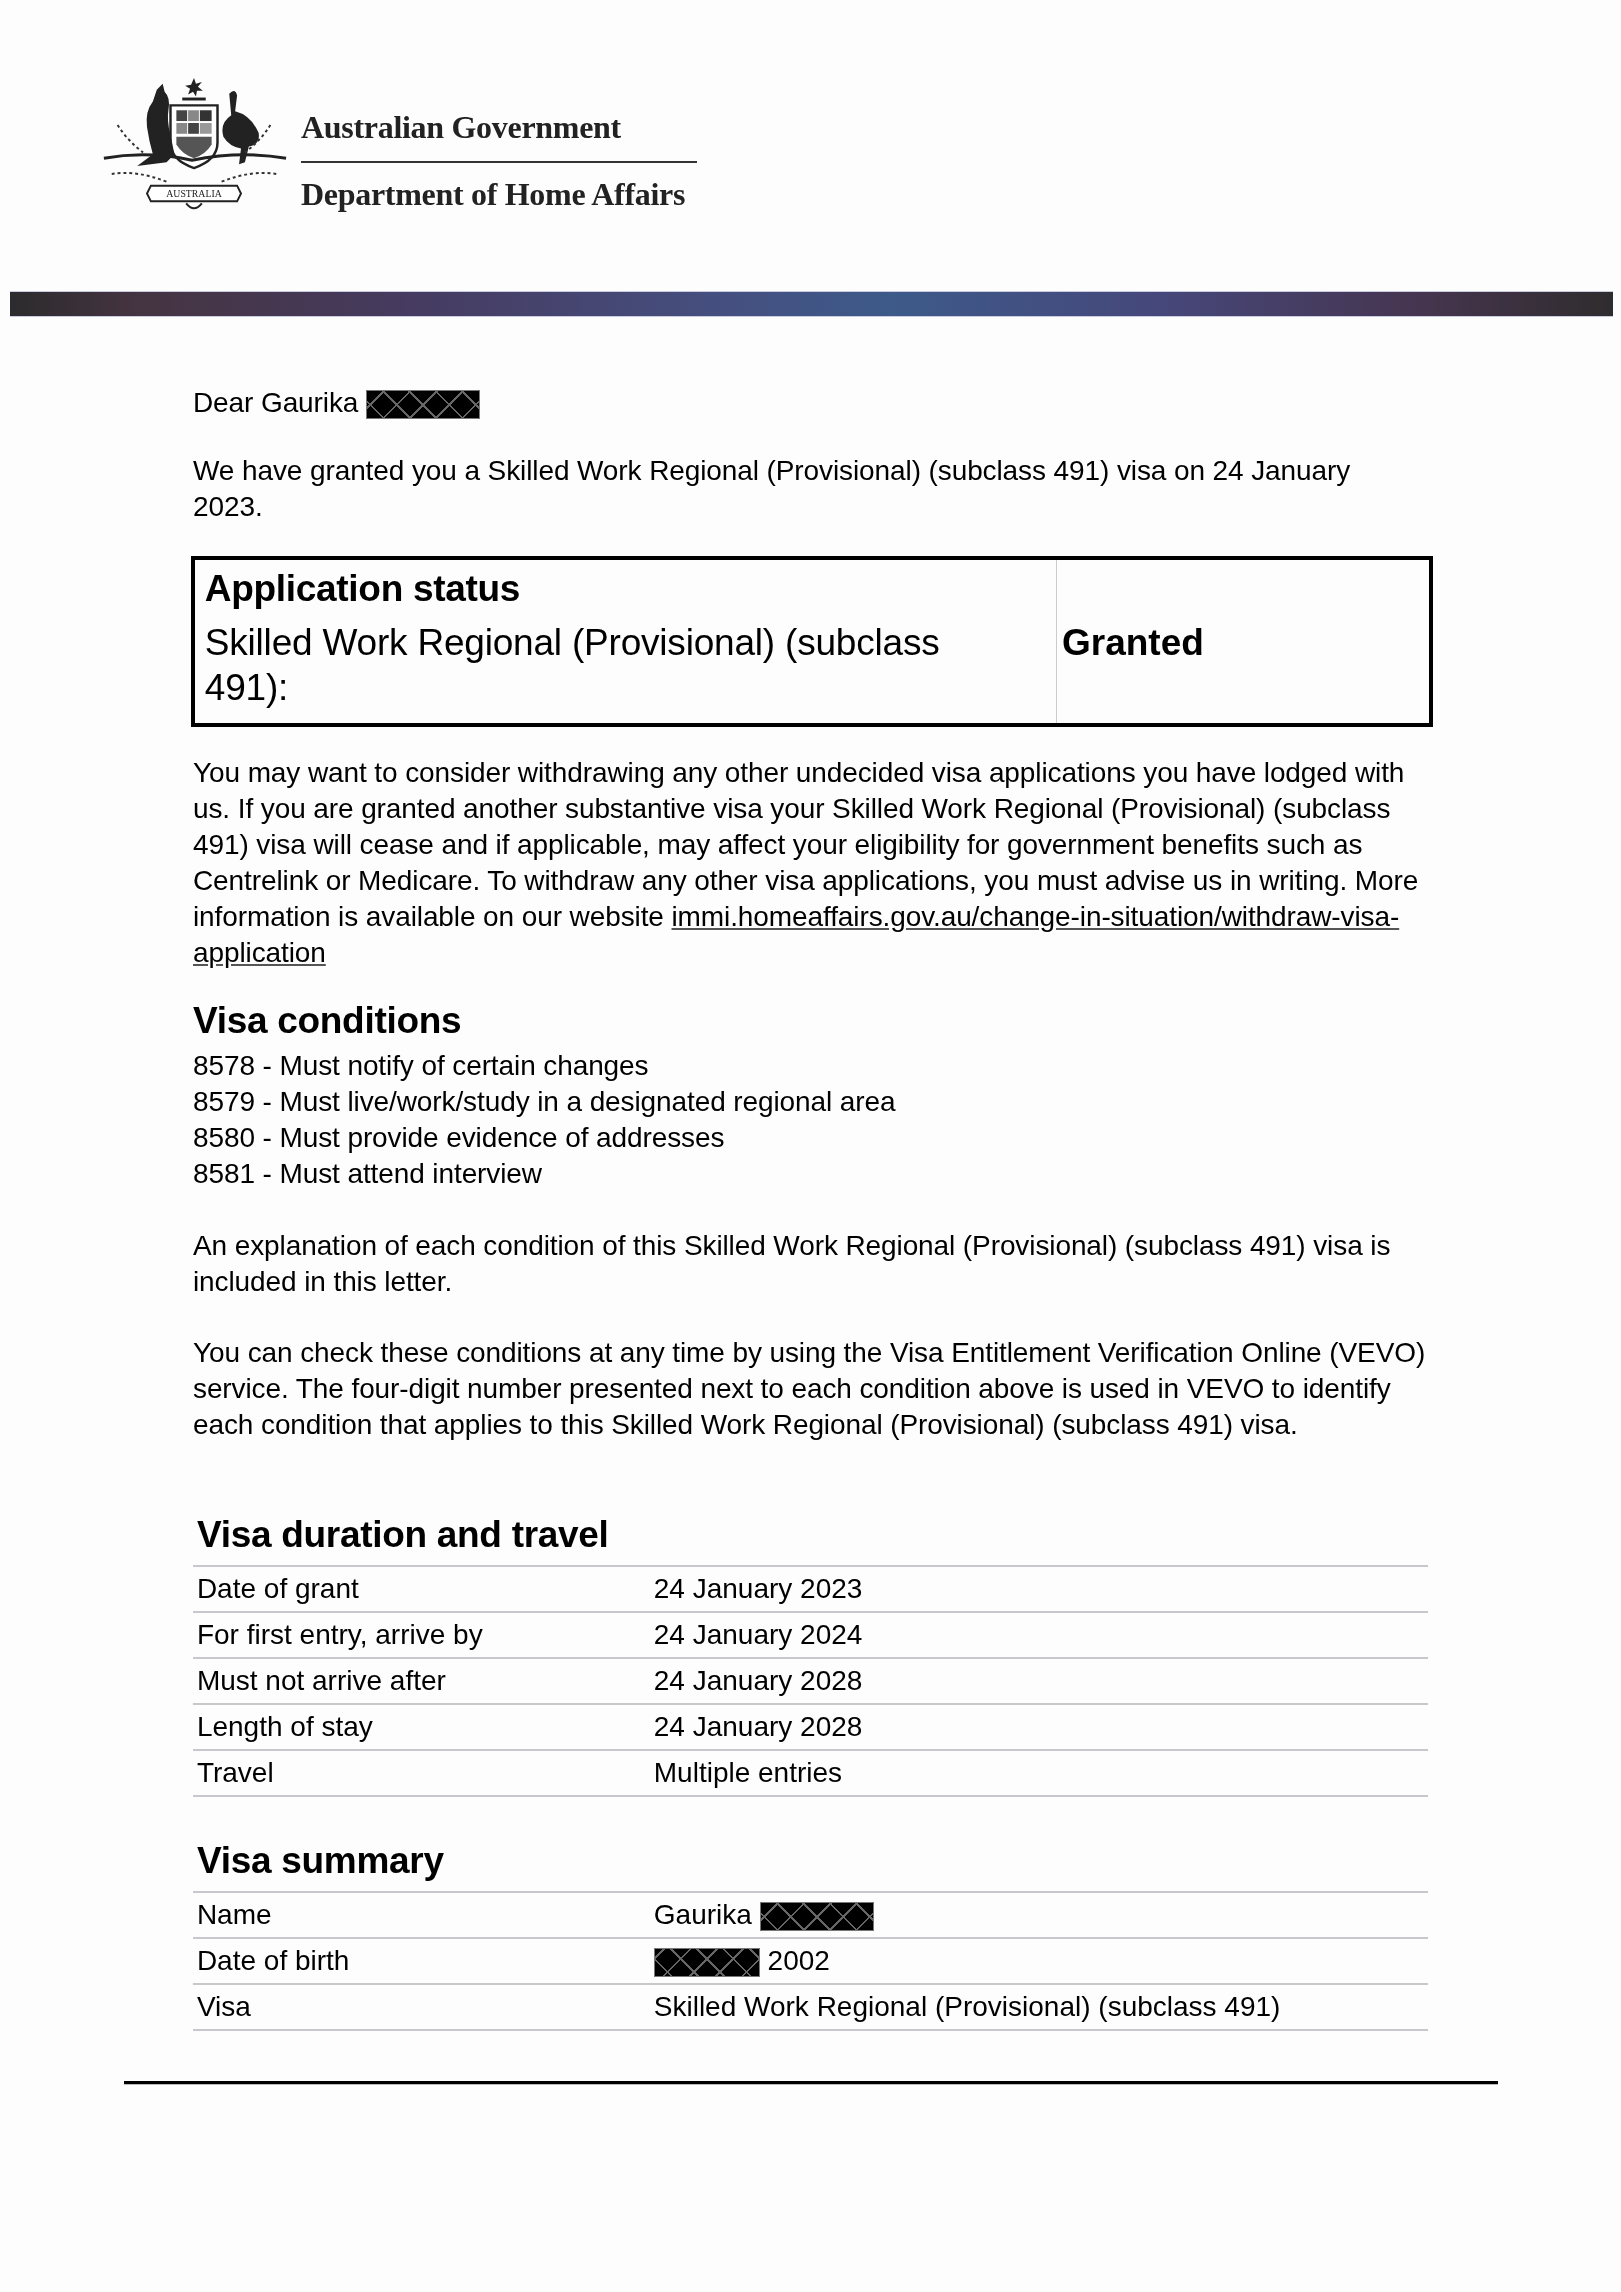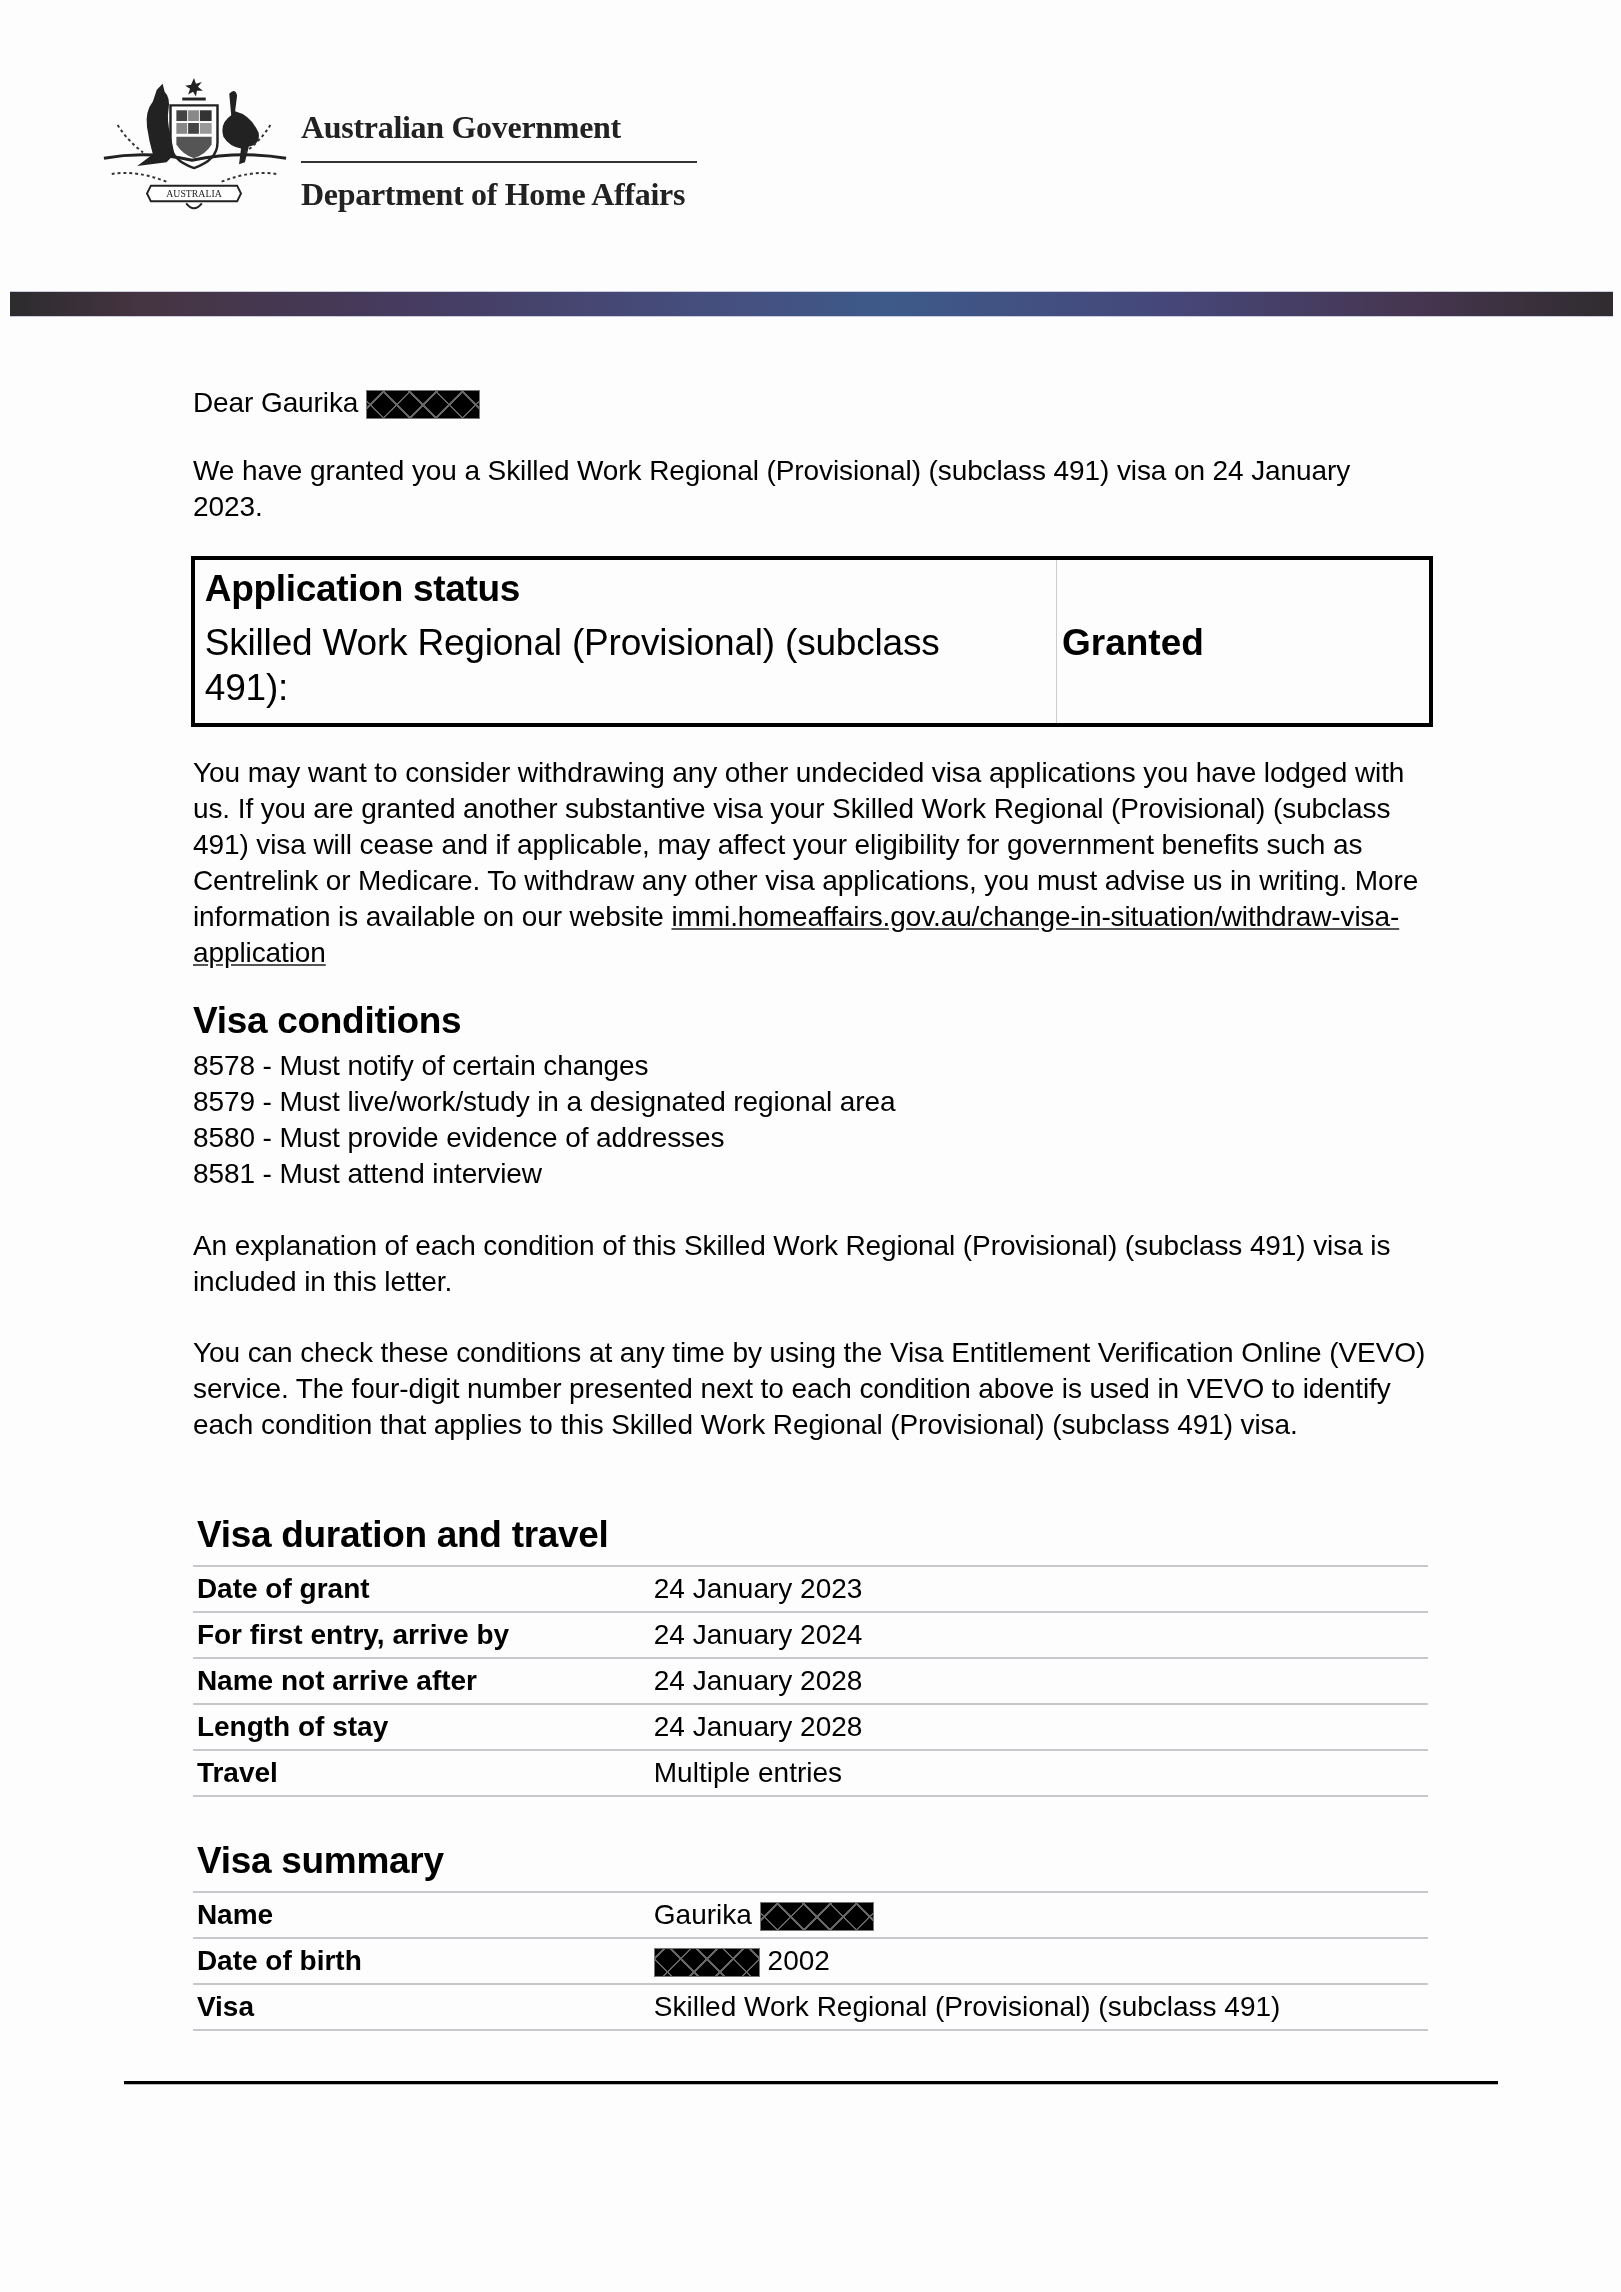--- a/index.html
+++ b/index.html
@@ -67,21 +67,21 @@
   #conditions-list { left: 193px; top: 1048px; margin: 0; padding: 0; list-style: none; }
 
   #explain-para { left: 193px; top: 1228px; width: 1235px; }
   #vevo-para { left: 193px; top: 1335px; width: 1245px; }
 
   
   .kv-table { width: 1235px; border-collapse: collapse; }
   .kv-table tr { border-bottom: 2.9px solid #c8c8cc; }
   .kv-table tr:first-child { border-top: 2.9px solid #c8c8cc; }
   .kv-table td { height: 44px; padding: 0 0 0 3.9px; font-size: 28px; vertical-align: middle; }
-  .kv-table td.k { width: 453px; font-weight: bold; }
+  .kv-table td.k { width: 453px; font-weight: normal; }
   #duration-heading { left: 197px; top: 1514px; }
   #duration-table { left: 193px; top: 1565px; }
   #summary-heading { left: 197px; top: 1840px; }
   #summary-table { left: 193px; top: 1891px; }
 
   #footer-rule { left: 124px; top: 2081px; width: 1374px; height: 2.9px; background: #000; border-bottom: 1px solid #bbb; }
 </style>
 </head>
 <body>
 
@@ -152,21 +152,21 @@
   <tbody>
       <tr>
     <td class="k">Date of grant</td>
     <td>24 January 2023</td>
   </tr>
   <tr>
     <td class="k">For first entry, arrive by</td>
     <td>24 January 2024</td>
   </tr>
   <tr>
-    <td class="k">Name not arrive after</td>
+    <td class="k">Must not arrive after</td>
     <td>24 January 2028</td>
   </tr>
   <tr>
     <td class="k">Length of stay</td>
     <td>24 January 2028</td>
   </tr>
   <tr>
     <td class="k">Travel</td>
     <td>Multiple entries</td>
   </tr>

